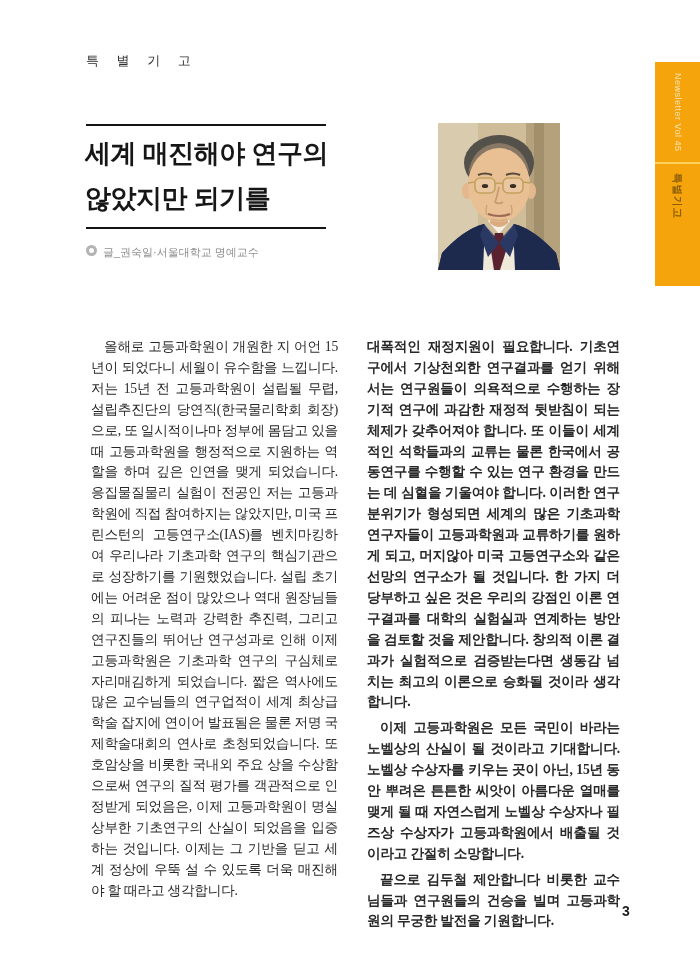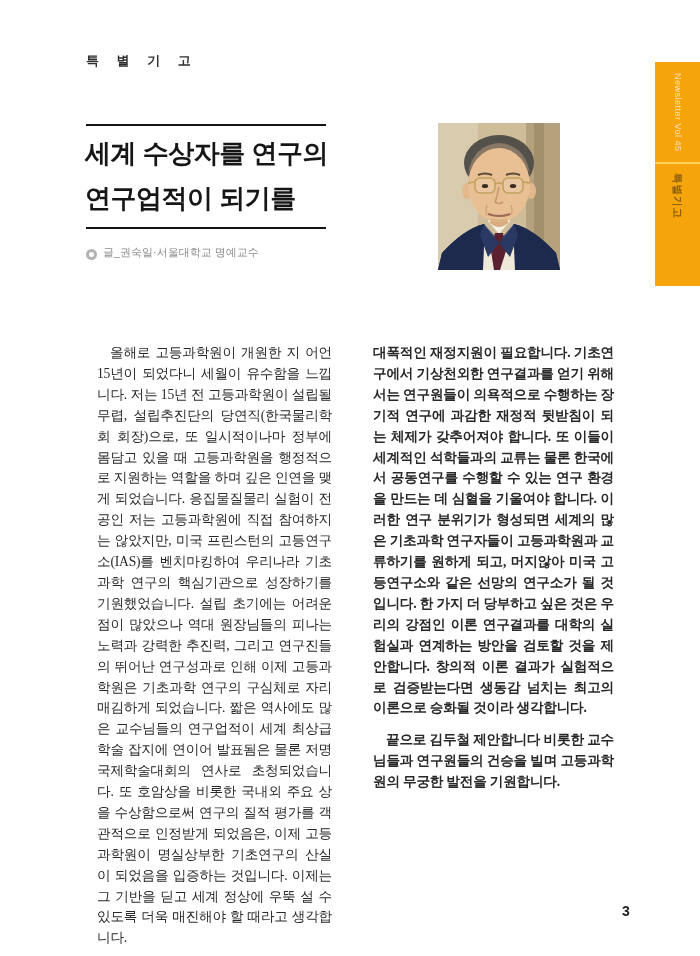--- a/index.html
+++ b/index.html
@@ -7,21 +7,21 @@
     width:700px;height:956px;position:relative;overflow:hidden;
     font-family:"Liberation Serif","DejaVu Serif",serif;
     -webkit-font-smoothing:antialiased;
   }
   .page{position:absolute;inset:0;background:#fff;}
 
   
   .kicker{
     position:absolute;left:86px;top:52px;
     font-family:"Liberation Sans","DejaVu Sans",sans-serif;
-    font-size:13px;font-weight:700;letter-spacing:7px;color:#2e2e2e;
+    font-size:13px;font-weight:400;letter-spacing:7px;color:#2e2e2e;
   }
 
   
   .side-tab{
     position:absolute;left:655px;top:62px;width:45px;height:224px;
     background:#F5A40C;display:flex;flex-direction:column;align-items:center;
   }
   .tab-seg{width:100%;display:flex;justify-content:center;}
   .tab-seg-top{height:100px;align-items:center;}
   .tab-divider{width:100%;height:2px;background:#FFD05A;flex:0 0 auto;}
@@ -41,21 +41,21 @@
   .rule-top{top:124px;}
   .rule-bottom{top:227px;}
   .title{
     position:absolute;left:85px;top:131px;margin:0;width:300px;
     font-family:"Liberation Sans","DejaVu Sans",sans-serif;
     font-size:26px;line-height:45px;font-weight:700;color:#161616;letter-spacing:-0.5px;
   }
   .title span{display:block;}
 
   .byline{
-    position:absolute;left:86px;top:245px;display:flex;align-items:flex-end;gap:6px;
+    position:absolute;left:86px;top:245px;display:flex;align-items:flex-start;gap:6px;
     font-family:"Liberation Sans","DejaVu Sans",sans-serif;
     font-size:11px;color:#8d8d8d;letter-spacing:0px;
   }
   .byline-icon{
     width:5px;height:5px;border:3px solid #b3b3b3;border-radius:50%;
     display:inline-block;background:#fff;box-shadow:inset 0 0 0 1.5px #fff;
   }
 
   
   .photo{
@@ -64,21 +64,21 @@
   .photo svg{display:block;}
 
   
   .col{
     position:absolute;top:332px;
     font-size:13.6px;line-height:20.9px;color:#282828;
     text-align:justify;word-break:break-all;letter-spacing:-0.2px;
   }
   .col-left{left:86px;width:257px;}
   .col-right{left:362px;width:263px;font-weight:bold;}
-  .para{margin:11px;}
+  .para{margin:5px;}
   .para.indent{text-indent:13px;}
 
   .page-number{
     position:absolute;left:616px;top:903px;width:20px;text-align:center;
     font-family:"Liberation Sans","DejaVu Sans",sans-serif;
     font-size:14px;font-weight:700;color:#1d1d1d;
   }
 </style>
 </head>
 <body>
@@ -92,22 +92,22 @@
       <span class="vtext">Newsletter Vol 45</span>
     </div>
     <div class="tab-divider"></div>
     <div class="tab-seg tab-seg-bottom">
       <span class="vtext vtext-kr">특별기고</span>
     </div>
   </div>
 
   <div class="rule rule-top"></div>
   <h1 class="title">
-    <span>세계 수상자를 연구의</span>
-    <span>연구업적이 되기를</span>
+    <span>세계 매진해야 연구의</span>
+    <span>않았지만 되기를</span>
   </h1>
   <div class="rule rule-bottom"></div>
 
   <div class="byline">
     <span class="byline-icon"></span>
     <span class="byline-text">글_권숙일·서울대학교 명예교수</span>
   </div>
 
   <div class="photo">
     <svg width="122" height="147" viewBox="0 0 122 147" xmlns="http://www.w3.org/2000/svg">
@@ -159,18 +159,19 @@
       <path d="M53,96 Q61,99 69,96" stroke="#d3a87c" stroke-width="1.2" fill="none"></path>
     </svg>
   </div>
 
   <div class="col col-left">
     <p class="para indent">올해로 고등과학원이 개원한 지 어언 15년이 되었다니 세월이 유수함을 느낍니다. 저는 15년 전 고등과학원이 설립될 무렵, 설립추진단의 당연직(한국물리학회 회장)으로, 또 일시적이나마 정부에 몸담고 있을 때 고등과학원을 행정적으로 지원하는 역할을 하며 깊은 인연을 맺게 되었습니다. 응집물질물리 실험이 전공인 저는 고등과학원에 직접 참여하지는 않았지만, 미국 프린스턴의 고등연구소(IAS)를 벤치마킹하여 우리나라 기초과학 연구의 핵심기관으로 성장하기를 기원했었습니다. 설립 초기에는 어려운 점이 많았으나 역대 원장님들의 피나는 노력과 강력한 추진력, 그리고 연구진들의 뛰어난 연구성과로 인해 이제 고등과학원은 기초과학 연구의 구심체로 자리매김하게 되었습니다. 짧은 역사에도 많은 교수님들의 연구업적이 세계 최상급 학술 잡지에 연이어 발표됨은 물론 저명 국제학술대회의 연사로 초청되었습니다. 또 호암상을 비롯한 국내외 주요 상을 수상함으로써 연구의 질적 평가를 객관적으로 인정받게 되었음은, 이제 고등과학원이 명실상부한 기초연구의 산실이 되었음을 입증하는 것입니다. 이제는 그 기반을 딛고 세계 정상에 우뚝 설 수 있도록 더욱 매진해야 할 때라고 생각합니다.</p>
   </div>
 
   <div class="col col-right">
     <p class="para">대폭적인 재정지원이 필요합니다. 기초연구에서 기상천외한 연구결과를 얻기 위해서는 연구원들이 의욕적으로 수행하는 장기적 연구에 과감한 재정적 뒷받침이 되는 체제가 갖추어져야 합니다. 또 이들이 세계적인 석학들과의 교류는 물론 한국에서 공동연구를 수행할 수 있는 연구 환경을 만드는 데 심혈을 기울여야 합니다. 이러한 연구 분위기가 형성되면 세계의 많은 기초과학 연구자들이 고등과학원과 교류하기를 원하게 되고, 머지않아 미국 고등연구소와 같은 선망의 연구소가 될 것입니다. 한 가지 더 당부하고 싶은 것은 우리의 강점인 이론 연구결과를 대학의 실험실과 연계하는 방안을 검토할 것을 제안합니다. 창의적 이론 결과가 실험적으로 검증받는다면 생동감 넘치는 최고의 이론으로 승화될 것이라 생각합니다.</p>
+    <p class="para indent">이제 고등과학원은 모든 국민이 바라는 노벨상의 산실이 될 것이라고 기대합니다. 노벨상 수상자를 키우는 곳이 아닌, 15년 동안 뿌려온 튼튼한 씨앗이 아름다운 열매를 맺게 될 때 자연스럽게 노벨상 수상자나 필즈상 수상자가 고등과학원에서 배출될 것이라고 간절히 소망합니다.</p>
     <p class="para indent">끝으로 김두철 제안합니다 비롯한 교수님들과 연구원들의 건승을 빌며 고등과학원의 무궁한 발전을 기원합니다.</p>
   </div>
 
   <div class="page-number">3</div>
 
 </div>
 
 </body></html>

